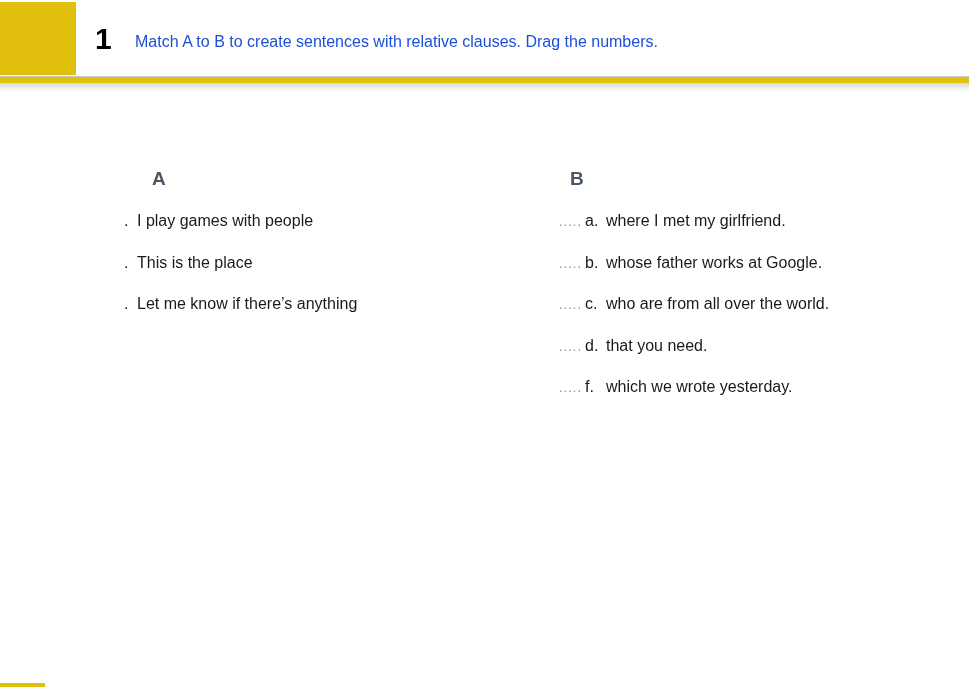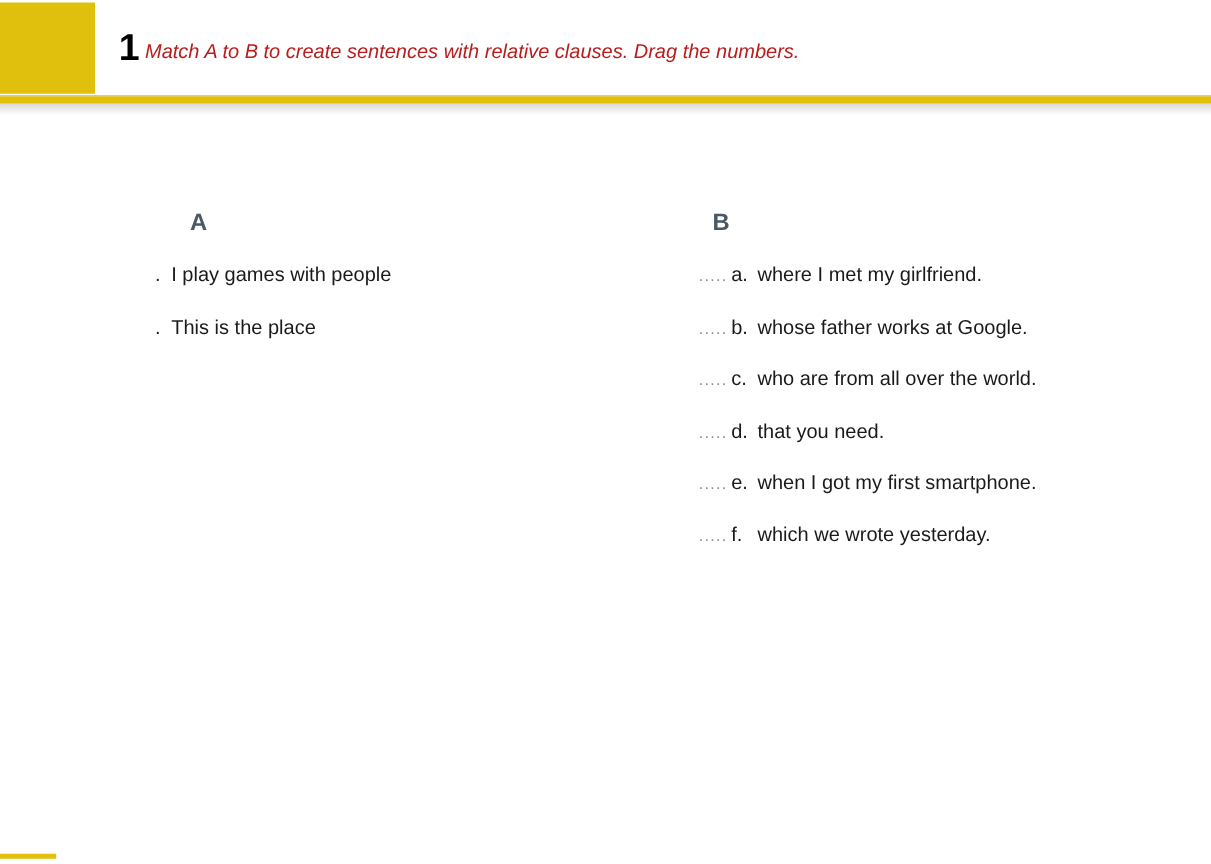--- a/index.html
+++ b/index.html
@@ -18,24 +18,23 @@
   }
   .corner-block{
     position:absolute;left:0;top:2px;width:76px;height:73px;
     background:var(--accent-yellow);
   }
   .exercise-number{
     position:absolute;left:95px;top:27px;
     font-size:30px;line-height:23px;font-weight:bold;color:#000;
   }
   .instruction{
-    position:absolute;left:116px;top:33px;
-    font-size:16px;line-height:17px;color:#b91c1c;
+    position:absolute;left:135px;top:33px;
+    font-size:16px;line-height:17px;color:#1d4ed8;
     white-space:nowrap;
-    font-style:italic;
   }
   .rule-gray{
     position:absolute;left:0;top:76px;width:969px;height:1px;
     background:#c9c9c9;
   }
   .rule-yellow{
     position:absolute;left:0;top:77px;width:969px;height:6px;
     background:var(--accent-yellow);
   }
   .rule-shadow{
@@ -84,36 +83,36 @@
 <div class="col-header" id="header-a">A</div>
 <div class="col-header" id="header-b">B</div>
 
 <div class="rows" id="rows-a">
   <div class="row">
     <span class="number-slot">.</span><span class="sentence">I play games with people</span>
   </div>
   <div class="row">
     <span class="number-slot">.</span><span class="sentence">This is the place</span>
   </div>
+  <div class="row">
+    <span class="number-slot">.</span><span class="sentence">Let me know if there’s anything</span>
+  </div>
 </div>
 
 <div class="rows" id="rows-b">
   <div class="row">
     <span class="answer-blank">.....</span><span class="option-letter">a.</span><span class="clause">where I met my girlfriend.</span>
   </div>
   <div class="row">
     <span class="answer-blank">.....</span><span class="option-letter">b.</span><span class="clause">whose father works at Google.</span>
   </div>
   <div class="row">
     <span class="answer-blank">.....</span><span class="option-letter">c.</span><span class="clause">who are from all over the world.</span>
   </div>
   <div class="row">
     <span class="answer-blank">.....</span><span class="option-letter">d.</span><span class="clause">that you need.</span>
   </div>
   <div class="row">
-    <span class="answer-blank">.....</span><span class="option-letter">e.</span><span class="clause">when I got my first smartphone.</span>
-  </div>
-  <div class="row">
     <span class="answer-blank">.....</span><span class="option-letter">f.</span><span class="clause">which we wrote yesterday.</span>
   </div>
 </div>
 
 <div class="bottom-mark"></div>
 
 </body></html>

